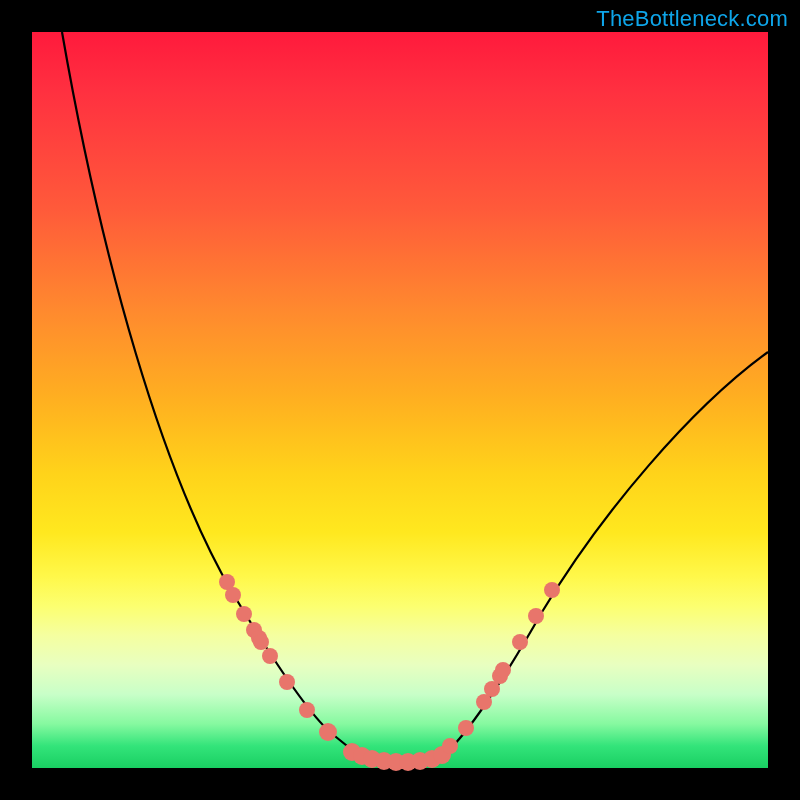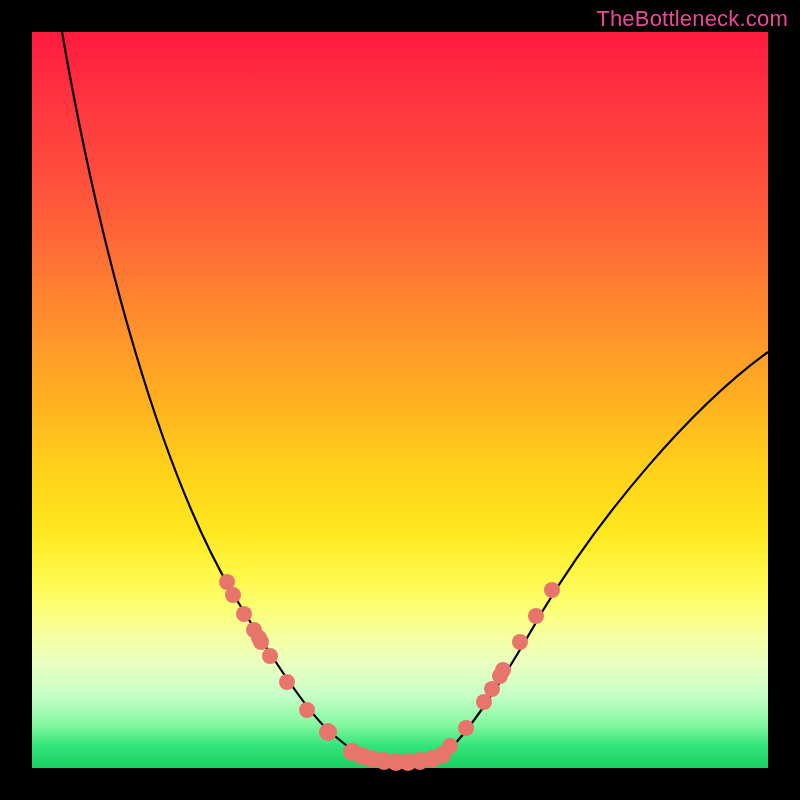--- a/index.html
+++ b/index.html
@@ -42,21 +42,21 @@
       #c8ffc8 90%,
       #86f9a0 94%,
       #33e47a 97%,
       #19cf62 100%
     );
   }
   .watermark {
     position: absolute;
     top: 6px;
     right: 12px;
-    color: #ec4899;
+    color: #0ea5e9;
     font-size: 22px;
     font-weight: 500;
     letter-spacing: 0.2px;
     user-select: none;
   }
   svg.curve {
     position: absolute;
     left: 0;
     top: 0;
     width: 736px;

